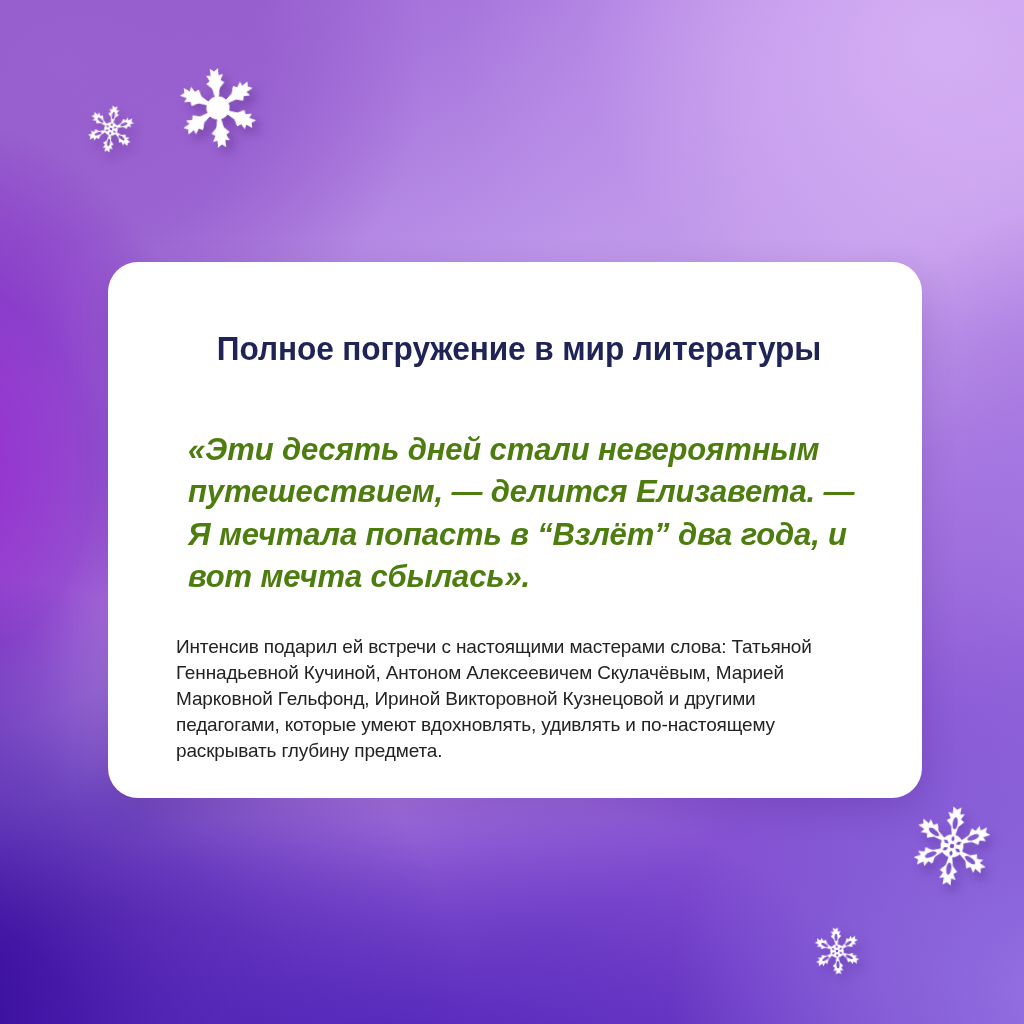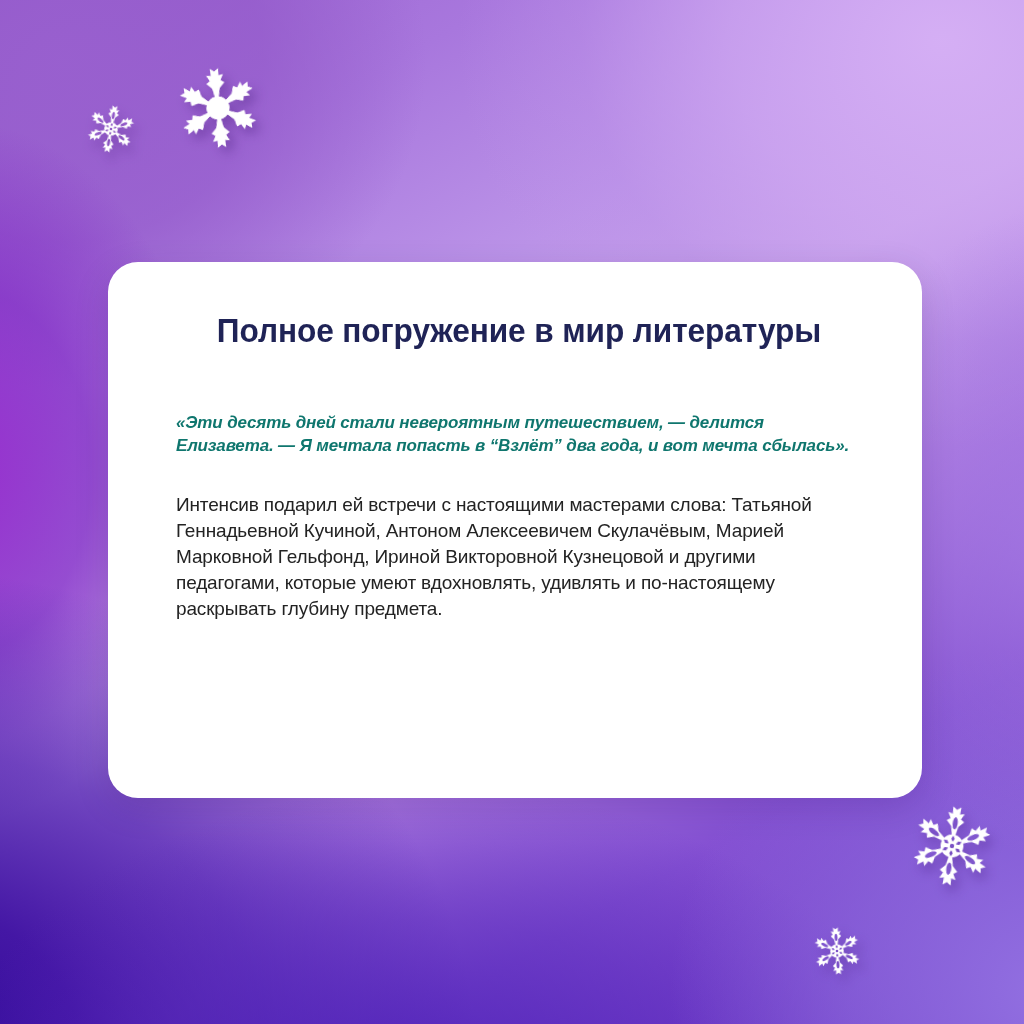--- a/index.html
+++ b/index.html
@@ -86,41 +86,41 @@
   #content-card {
     position: absolute;
     left: 108px;
     top: 262px;
     width: 814px;
     height: 536px;
     background: #ffffff;
     border-radius: 30px;
     box-shadow: 0 10px 34px rgba(40,8,90,0.16);
     box-sizing: border-box;
-    padding: 48px 60px 40px 68px;
+    padding: 66px 60px 40px 68px;
   }
 
   #card-title {
     margin: 0;
     text-align: center;
     color: #1f2356;
     font-family: "Liberation Sans Narrow", "Liberation Sans", sans-serif;
     font-size: 34px;
     font-weight: bold;
     letter-spacing: -0.1px;
     line-height: 1.2;
     transform: scaleX(0.93);
     transform-origin: center;
     white-space: nowrap;
   }
 
   #card-quote {
-    margin: 60px 0 0 0;
-    color: #0f766e;
-    font-size: 17px;
+    margin: 60px 0 0 12px;
+    color: #4d7c0f;
+    font-size: 31px;
     font-weight: bold;
     font-style: italic;
     line-height: 1.37;
     letter-spacing: -0.15px;
   }
 
   #card-body {
     margin: 35px 0 0 0;
     color: #232323;
     font-size: 19px;

